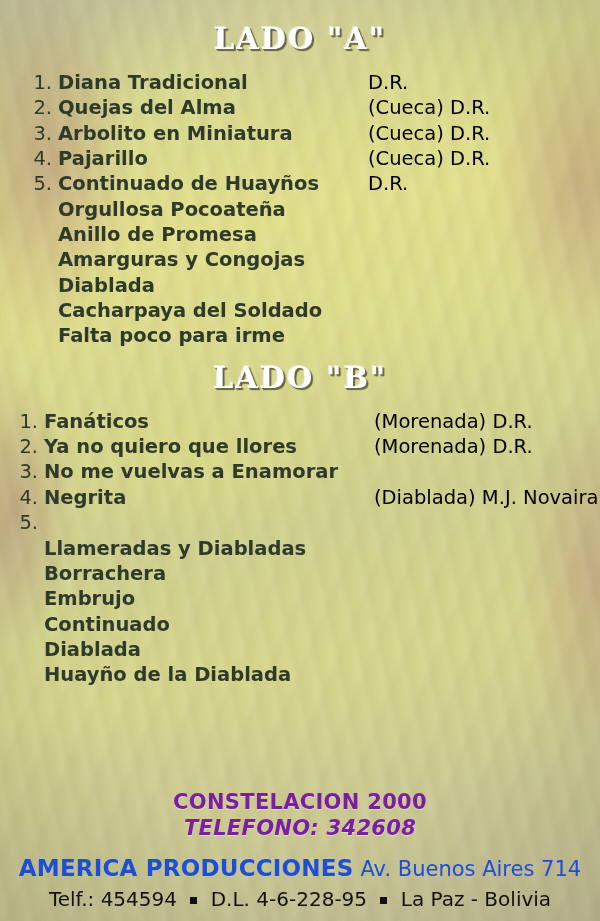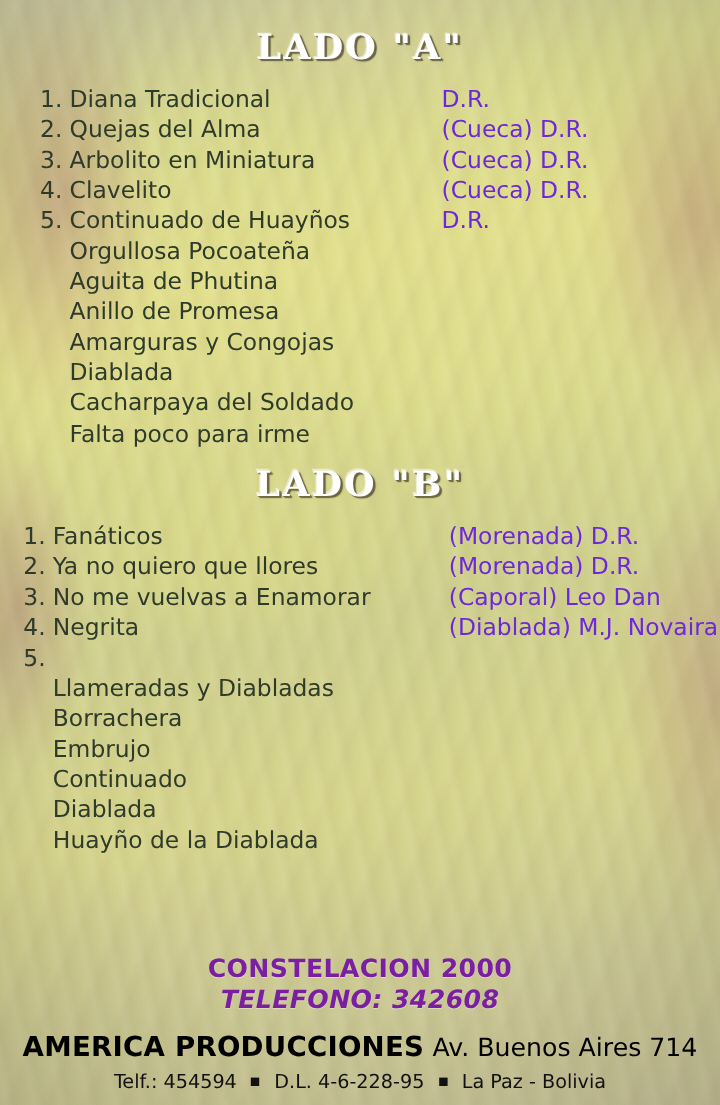--- a/index.html
+++ b/index.html
@@ -96,24 +96,25 @@
     width: 30px;
     text-align: right;
     padding-right: 6px;
     flex: 0 0 auto;
     color: #2e3a2a;
   }
   .track-title {
     flex: 0 0 auto;
     width: 300px;
     color: #2e3a2a;
+    font-weight: bold;
   }
   .track-credit {
     flex: 1 1 auto;
-    color: #6d28d9;
+    color: #000000;
   }
   #side-a-tracks { padding-left: 22px; }
   #side-a-tracks .track-title { width: 310px; }
   #side-b-tracks { padding-left: 8px; }
   #side-b-tracks .track-title { width: 330px; }
 
   .sub-row .track-num { visibility: hidden; }
 
   .footer {
     position: absolute;
@@ -126,36 +127,36 @@
   .label-line {
     color: #7b1fa2;
     font-weight: bold;
     font-size: 21px;
     letter-spacing: 0.3px;
     line-height: 1.25;
     text-shadow: 0 1px 0 rgba(255,255,255,0.35);
   }
   .label-line.second { margin-bottom: 14px; font-style: italic; }
   .producer-line {
-    color: #000000;
+    color: #1d4ed8;
     font-size: 22px;
     line-height: 1.2;
   }
   .producer-name {
     font-weight: bold;
     font-size: 23px;
     letter-spacing: 0.2px;
   }
   .producer-address {
     font-weight: normal;
     font-size: 21px;
   }
   .contact-line {
     color: #111111;
-    font-size: 16px;
+    font-size: 20px;
     margin-top: 4px;
   }
   .sep {
     display: inline-block;
     width: 7px;
     height: 7px;
     background: #111;
     margin: 0 7px 2px 7px;
   }
 </style>
@@ -183,40 +184,35 @@
         <span class="track-title">Quejas del Alma</span>
         <span class="track-credit">(Cueca) D.R.</span>
       </div>
       <div class="track-row">
         <span class="track-num">3.</span>
         <span class="track-title">Arbolito en Miniatura</span>
         <span class="track-credit">(Cueca) D.R.</span>
       </div>
       <div class="track-row">
         <span class="track-num">4.</span>
-        <span class="track-title">Clavelito</span>
+        <span class="track-title">Pajarillo</span>
         <span class="track-credit">(Cueca) D.R.</span>
       </div>
       <div class="track-row">
         <span class="track-num">5.</span>
         <span class="track-title">Continuado de Huayños</span>
         <span class="track-credit">D.R.</span>
       </div>
       <div class="track-row sub-row">
         <span class="track-num"></span>
         <span class="track-title">Orgullosa Pocoateña</span>
         <span class="track-credit"></span>
       </div>
       <div class="track-row sub-row">
         <span class="track-num"></span>
-        <span class="track-title">Aguita de Phutina</span>
-        <span class="track-credit"></span>
-      </div>
-      <div class="track-row sub-row">
-        <span class="track-num"></span>
         <span class="track-title">Anillo de Promesa</span>
         <span class="track-credit"></span>
       </div>
       <div class="track-row sub-row">
         <span class="track-num"></span>
         <span class="track-title">Amarguras y Congojas</span>
         <span class="track-credit"></span>
       </div>
       <div class="track-row sub-row">
         <span class="track-num"></span>
@@ -244,21 +240,20 @@
         <span class="track-credit">(Morenada) D.R.</span>
       </div>
       <div class="track-row">
         <span class="track-num">2.</span>
         <span class="track-title">Ya no quiero que llores</span>
         <span class="track-credit">(Morenada) D.R.</span>
       </div>
       <div class="track-row">
         <span class="track-num">3.</span>
         <span class="track-title">No me vuelvas a Enamorar</span>
-        <span class="track-credit">(Caporal) Leo Dan</span>
       </div>
       <div class="track-row">
         <span class="track-num">4.</span>
         <span class="track-title">Negrita</span>
         <span class="track-credit">(Diablada) M.J. Novaira</span>
       </div>
       <div class="track-row">
         <span class="track-num">5.</span>
         <span class="track-credit"></span>
       </div>

